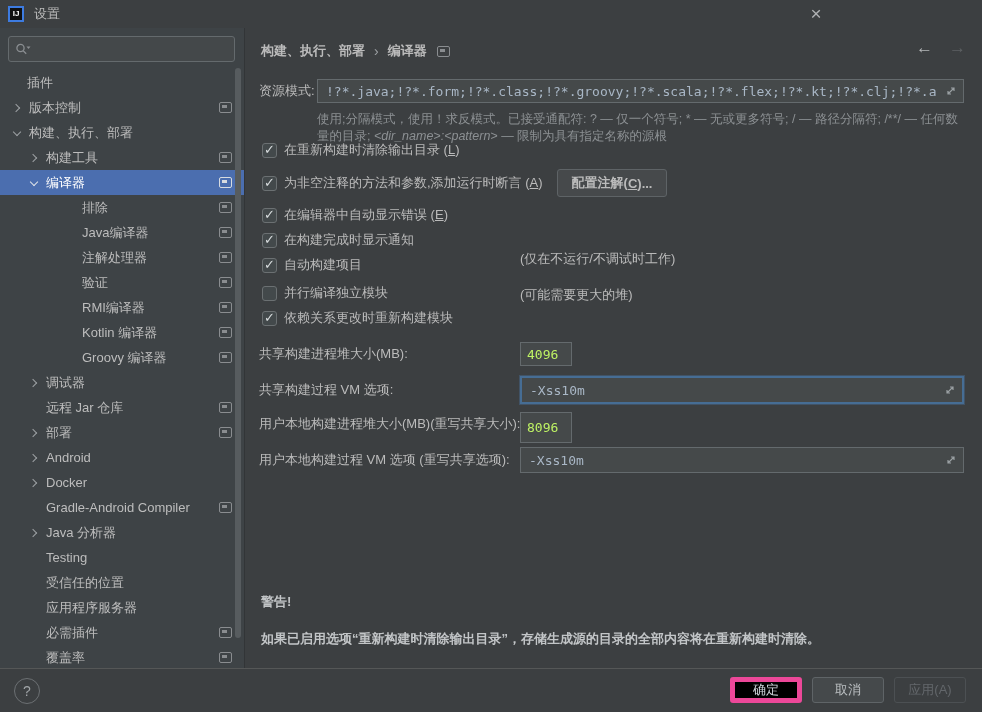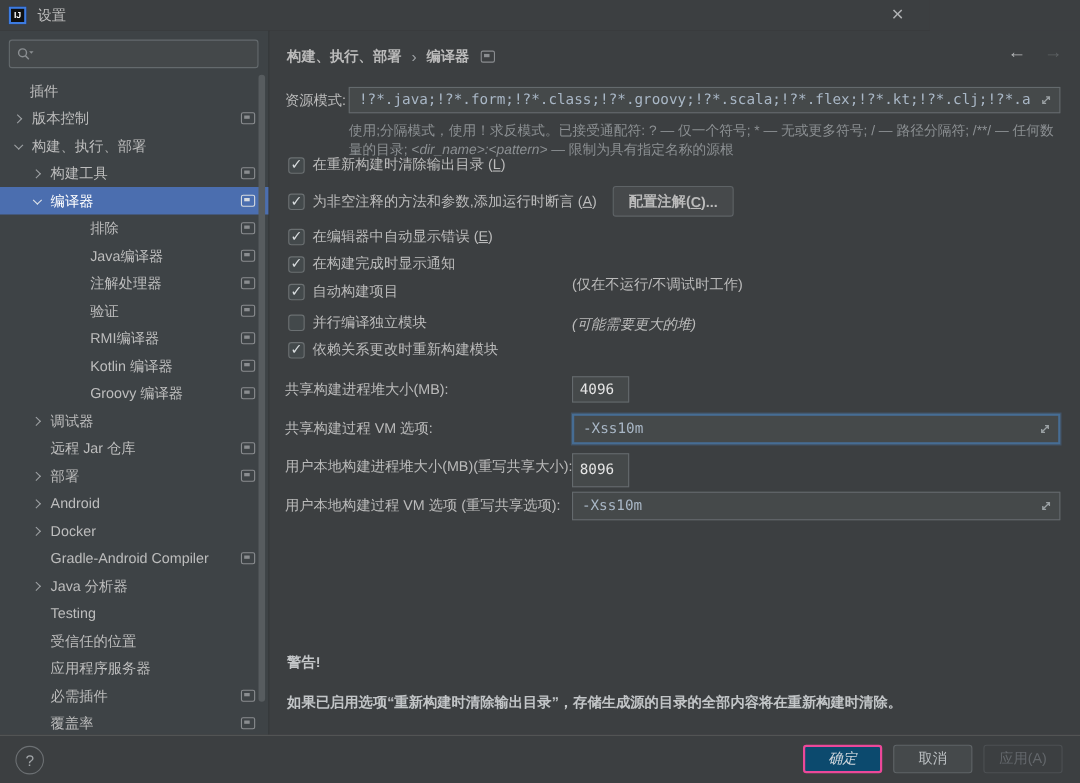--- a/index.html
+++ b/index.html
@@ -46,21 +46,21 @@
   .bsep{margin:0 9px;color:#9da1a4;font-weight:normal;font-size:14px;}
   .navarrows{position:absolute;right:16px;top:10px;display:flex;gap:16px;font-size:17px;}
   .navback{color:#b6b8ba;} .navfwd{color:#5d6163;}
   .flabel{position:absolute;left:14px;color:#bbbbbb;display:flex;align-items:center;}
   .winput{position:absolute;display:flex;align-items:center;background:#45494a;
           border:1px solid #646a6d;box-sizing:border-box;}
   .winput input{flex:1;background:transparent;border:none;outline:none;color:#a9b7c6;
                 font:13px "DejaVu Sans Mono","Liberation Mono",monospace;padding:0 8px;min-width:0;}
   .winput .exp{flex:none;margin-right:6px;}
   .winput.focused{border:2px solid #466d94;box-shadow:0 0 0 1px rgba(70,109,148,.45);}
-  .tin{position:absolute;background:#45494a;border:1px solid #646a6d;color:#e5e5e5;
+  .tin{position:absolute;background:#45494a;border:1px solid #646a6d;color:#bef264;
        font:13px "DejaVu Sans Mono","Liberation Mono",monospace;padding:0 6px;box-sizing:border-box;outline:none;}
   .helper{position:absolute;left:72px;right:22px;color:#8c9093;font-size:12.5px;line-height:17px;}
   .helper i{font-style:italic;}
   .cbrow{position:absolute;left:17px;height:20px;display:flex;align-items:center;}
   .cb{width:15px;height:15px;border:1px solid #6b7072;border-radius:3px;background:#43494b;
       box-sizing:border-box;position:relative;flex:none;margin-right:7px;}
   .cb.checked::after{content:"\2713";position:absolute;left:1px;top:-2px;color:#d8dcde;font-size:13px;font-weight:bold;}
   .mn{text-decoration:underline;}
   .note{position:absolute;left:275px;color:#bbbbbb;}
   .smallbtn{margin-left:14px;height:26px;padding:0 14px;background:#46494b;border:1px solid #5e6366;
@@ -68,21 +68,21 @@
   .warn{position:absolute;left:16px;font-weight:bold;color:#c2c5c7;}
   
   .footer{position:absolute;left:0;top:668px;width:982px;height:44px;background:#3c3f41;
           border-top:1px solid #555757;box-sizing:border-box;}
   .helpbtn{position:absolute;left:14px;top:9px;width:24px;height:24px;border-radius:50%;
            border:1px solid #6c7073;color:#a0a4a7;display:flex;align-items:center;justify-content:center;font-size:14px;}
   .btnbar{position:absolute;right:16px;top:8px;display:flex;gap:10px;}
   .btn{min-width:72px;height:26px;border-radius:3px;font-size:13px;box-sizing:border-box;
        display:flex;align-items:center;justify-content:center;padding:0 12px;
        font-family:"Liberation Sans","DejaVu Sans",sans-serif;}
-  .btn.primary{background:#0c4a6e;border:2px solid #ec4899;color:#d2d8de;font-style:italic;}
+  .btn.primary{background:#000000;border:5px solid #ec4899;color:#d2d8de;}
   .btn.normal{background:#45494b;border:1px solid #5f6467;color:#bcc0c3;}
   .btn.disabled{background:transparent;border:1px solid #4c5053;color:#63676b;}
 </style>
 </head>
 <body>
 
 <div class="app">
 
   <div class="titlebar">
     <div class="logo">IJ</div>
@@ -247,21 +247,21 @@
     </div>
     <div class="cbrow" style="top:227px;">
       <span class="cb checked"></span>
       <span><span>自动构建项目</span></span>
     </div>
     <div class="note" style="top:222px;">(仅在不运行/不调试时工作)</div>
     <div class="cbrow" style="top:255px;">
       <span class="cb"></span>
       <span><span>并行编译独立模块</span></span>
     </div>
-    <div class="note" style="top:258px;font-style:italic;">(可能需要更大的堆)</div>
+    <div class="note" style="top:258px;">(可能需要更大的堆)</div>
     <div class="cbrow" style="top:280px;">
       <span class="cb checked"></span>
       <span><span>依赖关系更改时重新构建模块</span></span>
     </div>
 
     <div class="flabel" style="top:314px;height:24px;">共享构建进程堆大小(MB):</div>
     <input class="tin" style="left: 275px; top: 314px; width: 52px; height: 24px;" type="text" value="4096">
 
     <div class="flabel" style="top:348px;height:28px;">共享构建过程 VM 选项:</div>
     <div class="winput focused" style="left:275px;right:18px;top:348px;height:28px;">

